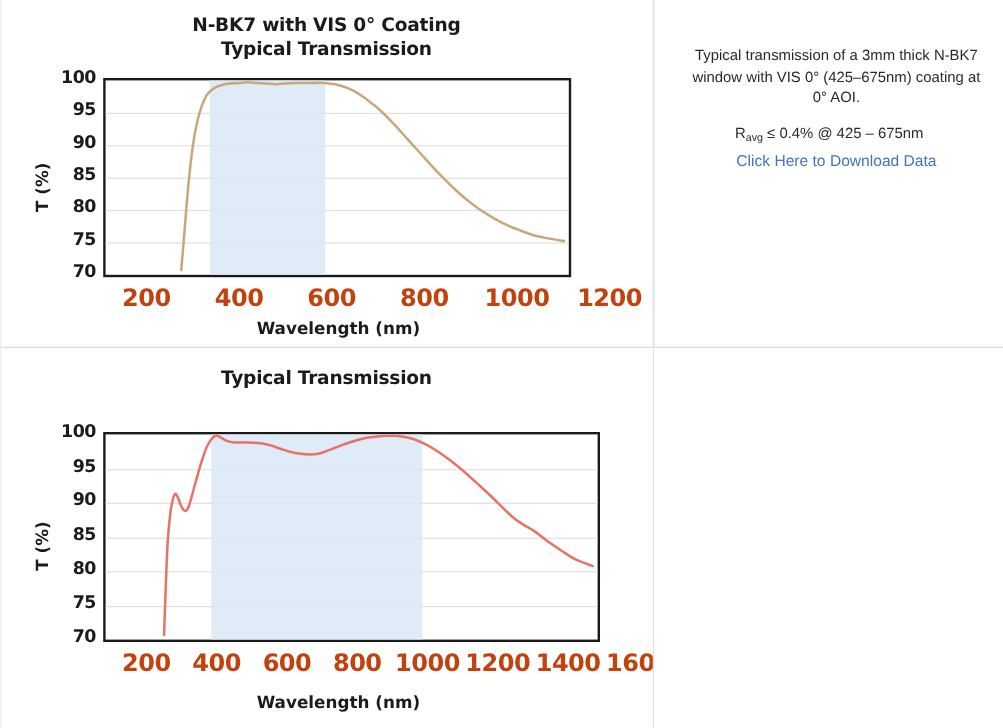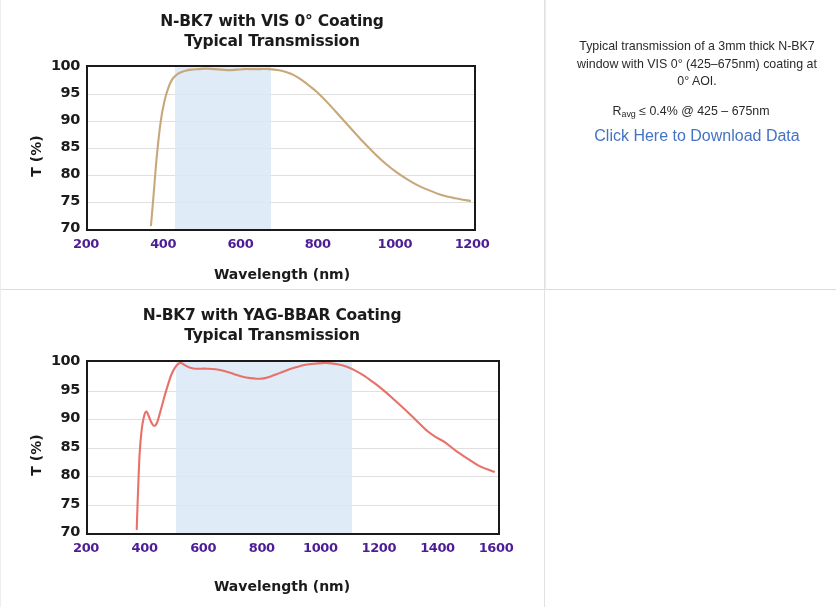--- a/index.html
+++ b/index.html
@@ -45,23 +45,24 @@
   .ytick{
     position:absolute;text-align:right;
     font-family:"DejaVu Sans","Liberation Sans",sans-serif;
     font-weight:bold;font-size:14.5px;color:#1b1b1b;
     transform:translateY(-50%);
     letter-spacing:-0.4px;
   }
   .xtick{
     position:absolute;text-align:center;
     font-family:"DejaVu Sans","Liberation Sans",sans-serif;
-    font-weight:bold;font-size:13px;color:#4c1d95;
+    font-weight:bold;font-size:20px;color:#c2410c;
     transform:translateX(-50%);
     letter-spacing:-0.4px;
+    margin-left:36px;
   }
   .ylabel{
     position:absolute;
     font-family:"DejaVu Sans","Liberation Sans",sans-serif;
     font-weight:bold;font-size:14px;color:#1b1b1b;
     transform:rotate(-90deg);
     transform-origin:center center;
     white-space:nowrap;
   }
   .xlabel{
@@ -79,21 +80,21 @@
     font-size:12.4px;
     line-height:1.42;
     color:#2a2a2a;
   }
   .txtpanel p{margin:0 0 12px 12px;}
   .txtpanel p.spec{margin:0 0 4px 0;}
   .txtpanel .specline{display:block;}
   .dl-link{
     color:#4472c4;
     text-decoration:none;
-    font-size:16px;
+    font-size:13px;
     cursor:pointer;
   }
   sub{font-size:.72em;vertical-align:-0.25em;}
 
   
   .watermark{
     position:absolute;
     right:-10px;bottom:14px;
     color:#cfcfcf;
     font-size:19px;
@@ -157,21 +158,20 @@
         </p>
       <p style="margin-bottom:0">
         <a class="dl-link" href="#">Click Here to Download Data</a>
       </p>
     </div>
   </div>
 
   <div class="cell chart-cell r2">
     <div class="chart-wrap">
       <div class="ctitle" style="top:16px">
-        <span class="l1">N-BK7 with YAG-BBAR Coating</span>
         <span class="l2">Typical Transmission</span>
       </div>
       <div class="plotbox" id="plot1" style="left:86px;top:70px;width:414px;height:175px;">
           <div class="gridline" style="top: 28.5px;"></div>
           <div class="gridline" style="top: 57px;"></div>
           <div class="gridline" style="top: 85.5px;"></div>
           <div class="gridline" style="top: 114px;"></div>
           <div class="gridline" style="top: 142.5px;"></div>
         <div class="shade" id="shade1" style="left: 87.8571px; width: 175.714px;"></div>
         <svg class="curvesvg" id="svg1" viewBox="0 0 414 175" preserveAspectRatio="none">

